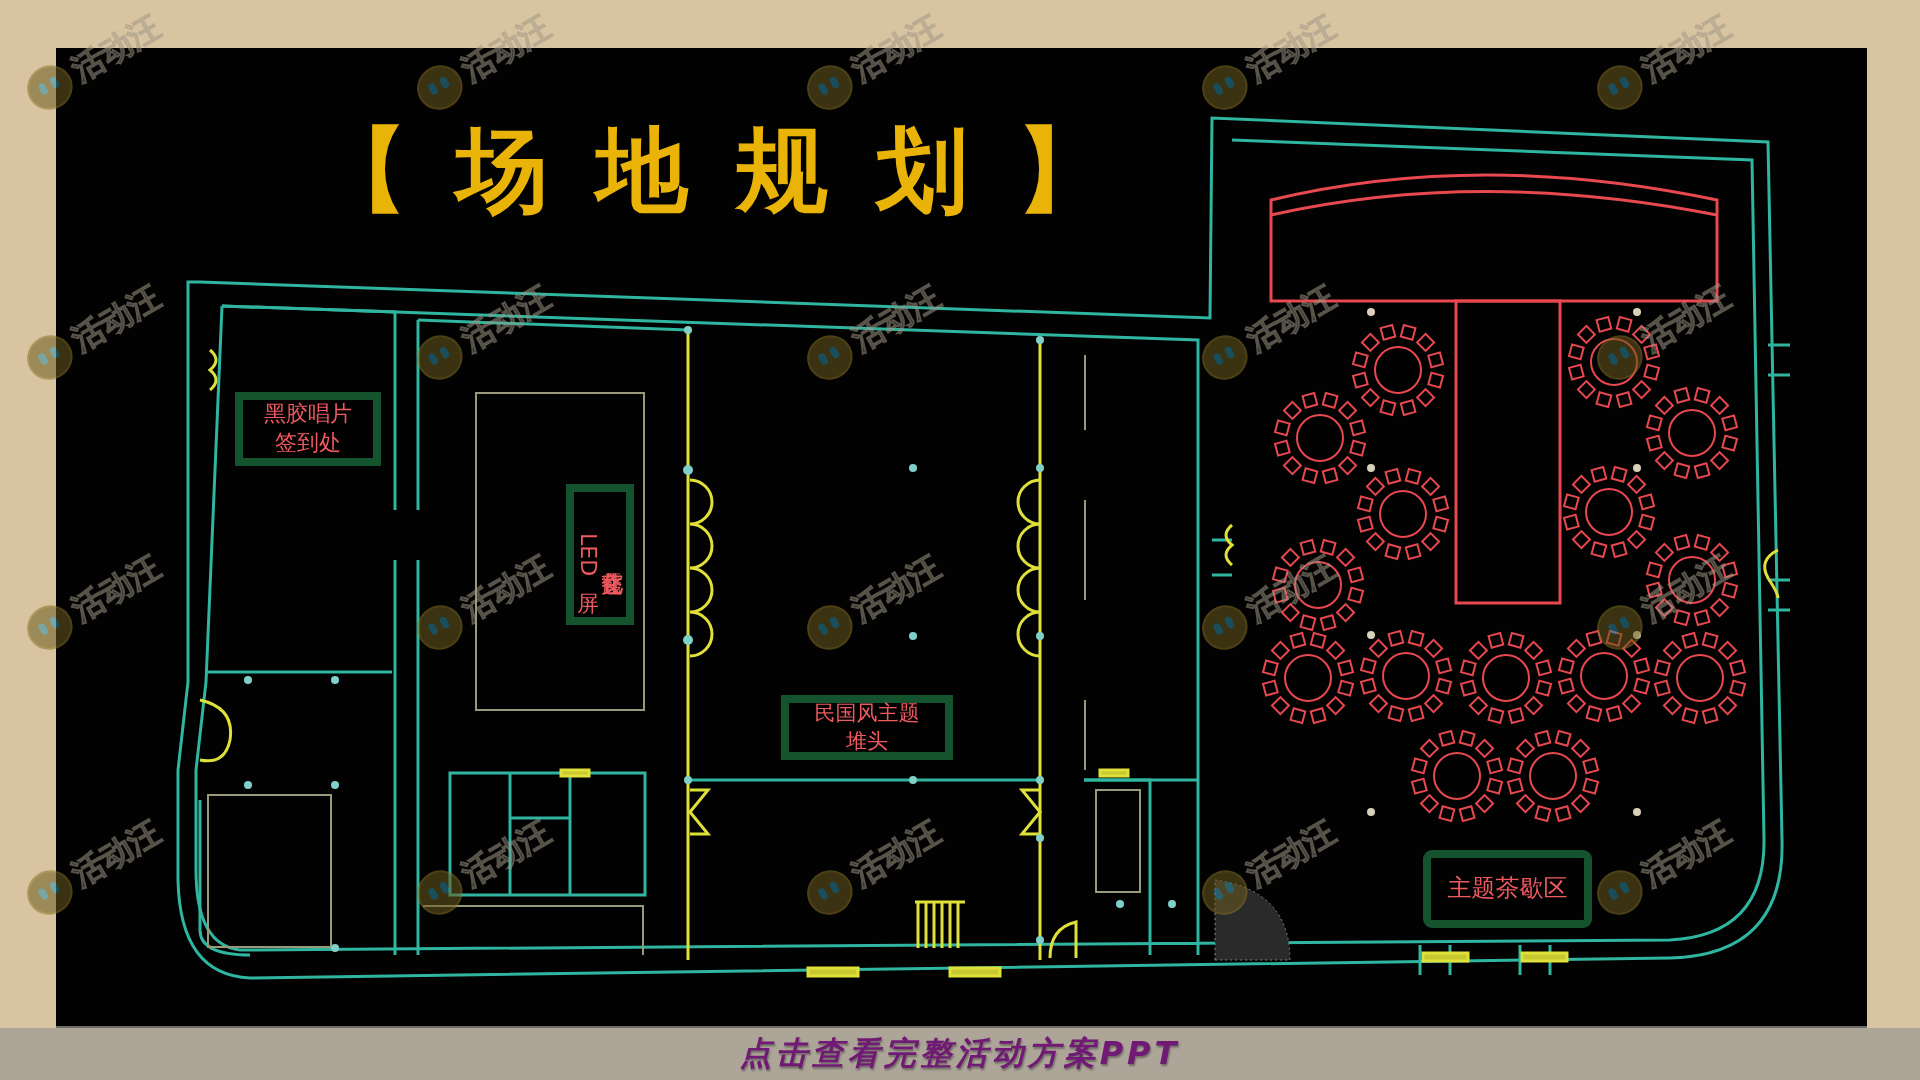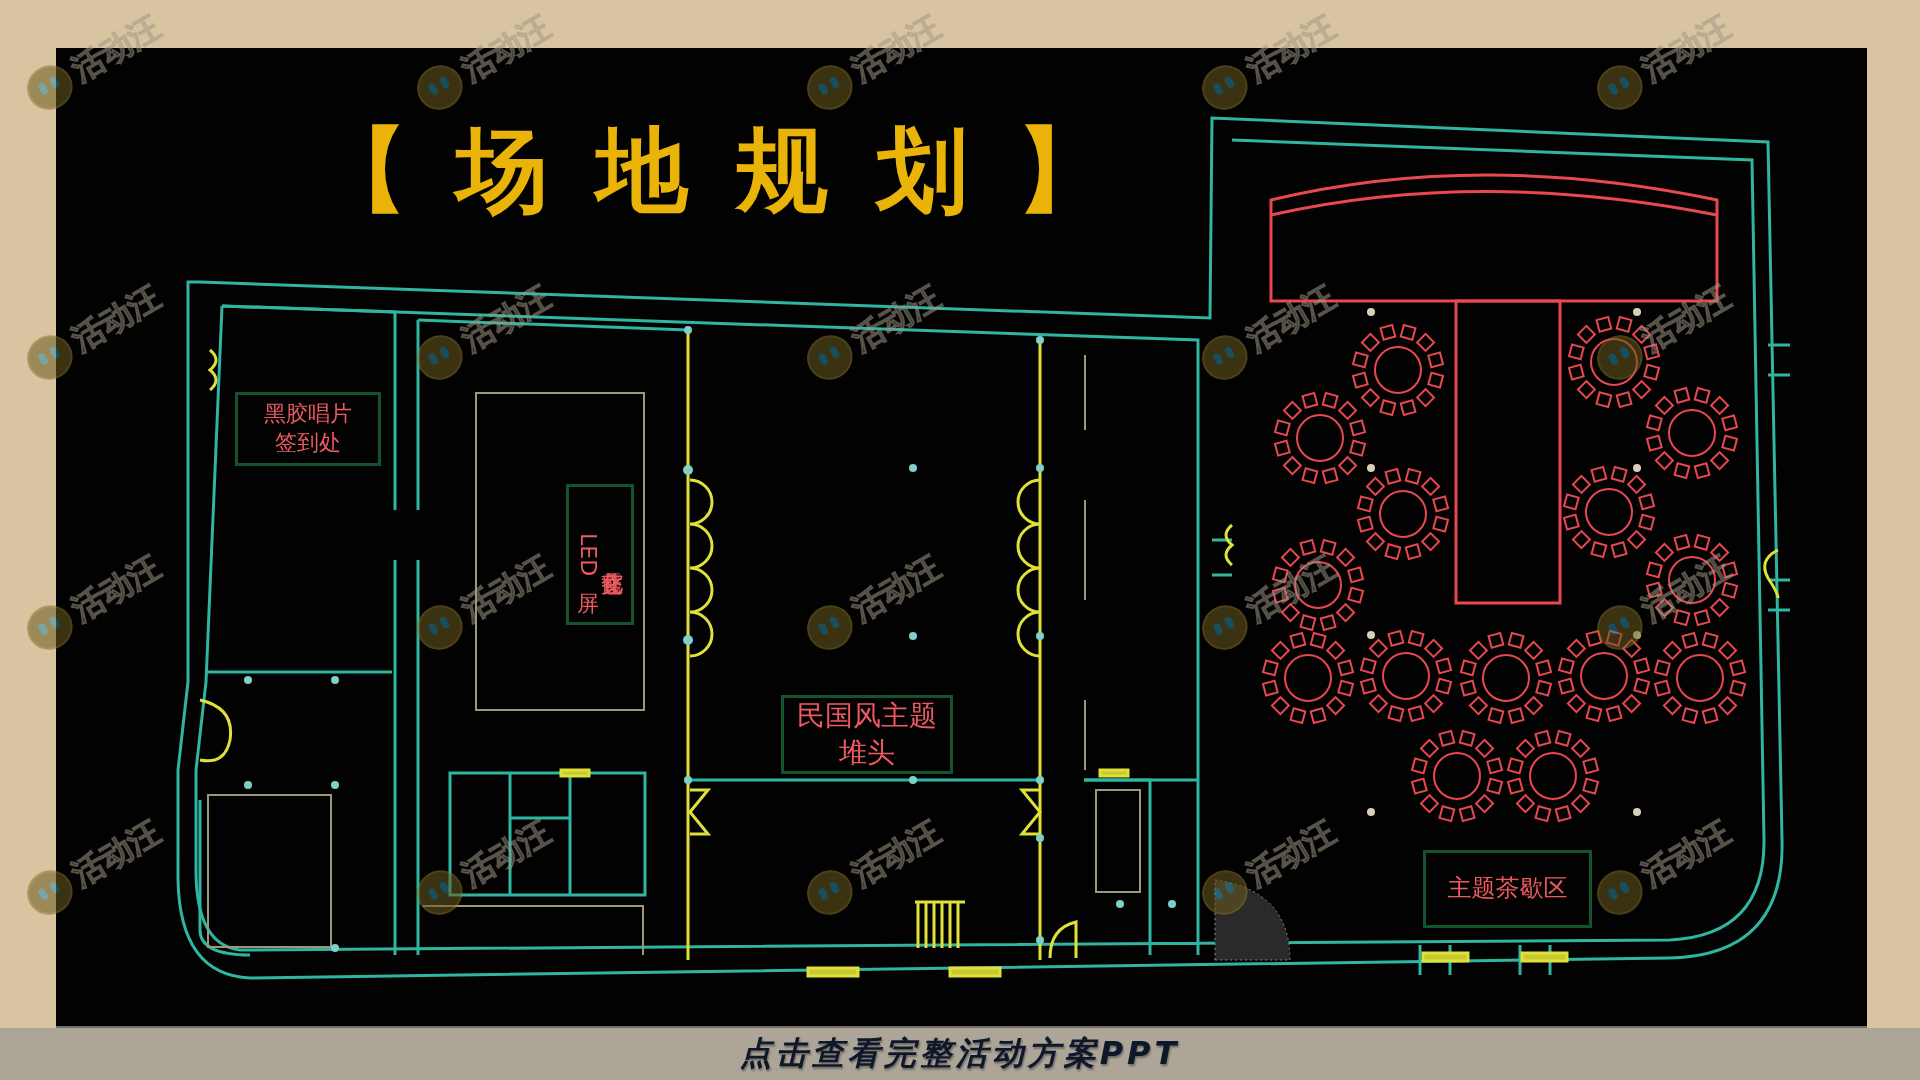--- a/index.html
+++ b/index.html
@@ -1,26 +1,26 @@
 <!DOCTYPE html>
 <html><head>
 <meta charset="utf-8">
 <style>
   html, body { margin:0; padding:0; }
   body { width:1920px; height:1080px; background:#d9c4a1; position:relative; overflow:hidden; font-family:"DejaVu Sans", sans-serif; }
   .panel { position:absolute; left:56px; top:48px; width:1811px; height:978px; background:#020202; overflow:hidden; }
   .plan { position:absolute; left:0; top:0; width:1920px; height:1080px; }
   .title { position:absolute; left:300px; top:118px; height:110px; display:flex; align-items:center; color:#eab308; font-family:"DejaVu Serif", serif; font-size:92px; font-weight:bold; letter-spacing:48px; white-space:nowrap; }
-  .label-box { position:absolute; border:3px solid #14532d; color:#ee5a60; font-family:"DejaVu Sans", sans-serif; display:flex; flex-direction:column; align-items:center; justify-content:center; text-align:center; line-height:1.3; box-sizing:border-box; }
+  .label-box { position:absolute; border:8px solid #14532d; color:#ee5a60; font-family:"DejaVu Sans", sans-serif; display:flex; flex-direction:column; align-items:center; justify-content:center; text-align:center; line-height:1.3; box-sizing:border-box; }
   .label-box span { display:block; }
   .rot-wrap { display:flex; flex-direction:row-reverse; align-items:center; justify-content:center; }
   .rot-wrap span { writing-mode:vertical-rl; font-size:22px; line-height:1.1; }
   .shadow-strip { position:absolute; left:56px; top:1026px; width:1811px; height:6px; background:#6e6d68; }
   .banner { position:absolute; left:0; top:1028px; width:1920px; height:52px; background:#aca598; display:flex; align-items:center; justify-content:center; }
-  .banner-text { color:#0f172a; font-family:"DejaVu Sans", sans-serif; font-weight:bold; font-style:italic; font-size:32px; letter-spacing:4px; text-shadow:1px 2px 2px rgba(0,0,0,0.35); }
+  .banner-text { color:#701a75; font-family:"DejaVu Sans", sans-serif; font-weight:bold; font-style:italic; font-size:32px; letter-spacing:4px; text-shadow:1px 2px 2px rgba(0,0,0,0.35); }
   .wm { position:absolute; pointer-events:none; display:flex; align-items:center; transform:rotate(-30deg); opacity:0.55; }
   .wm-head { width:42px; height:40px; border-radius:50%; background:#6b5a1e; border:2px solid #8a7428; position:relative; }
   .wm-head:before, .wm-head:after { content:""; position:absolute; top:12px; width:7px; height:12px; border-radius:4px; background:#2c8fa8; }
   .wm-head:before { left:11px; } .wm-head:after { left:24px; }
   .wm-text { margin-left:6px; font-size:32px; font-weight:bold; color:transparent; -webkit-text-stroke:1px #a09886; font-family:"DejaVu Sans", sans-serif; }
 </style>
 </head>
 <body>
 
 <div class="panel">
@@ -343,26 +343,26 @@
   <div class="label-box" style="left:179px;top:344px;width:146px;height:74px;font-size:22px;">
     <span>黑胶唱片</span>
     <span>签到处</span>
   </div>
 
   <div class="label-box rot-wrap" style="left:510px;top:436px;width:68px;height:141px;">
     <span>苍霞文化</span>
     <span>LED屏</span>
   </div>
 
-  <div class="label-box" style="left:725px;top:647px;width:172px;height:79px;font-size:28px;">
+  <div class="label-box" style="left:725px;top:647px;width:172px;height:65px;font-size:21px;">
     <span>民国风主题</span>
     <span>堆头</span>
   </div>
 
-  <div class="label-box" style="left:1367px;top:802px;width:169px;height:78px;font-size:24px;">
+  <div class="label-box" style="left:1367px;top:802px;width:169px;height:78px;font-size:24px;border-radius:9px;">
     <span>主题茶歇区</span>
   </div>
 </div>
 
 <div class="wm" style="left:20px;top:40px;">
     <div class="wm-head"></div>
     <span class="wm-text">活动汪</span>
   </div>
 <div class="wm" style="left:410px;top:40px;">
     <div class="wm-head"></div>

